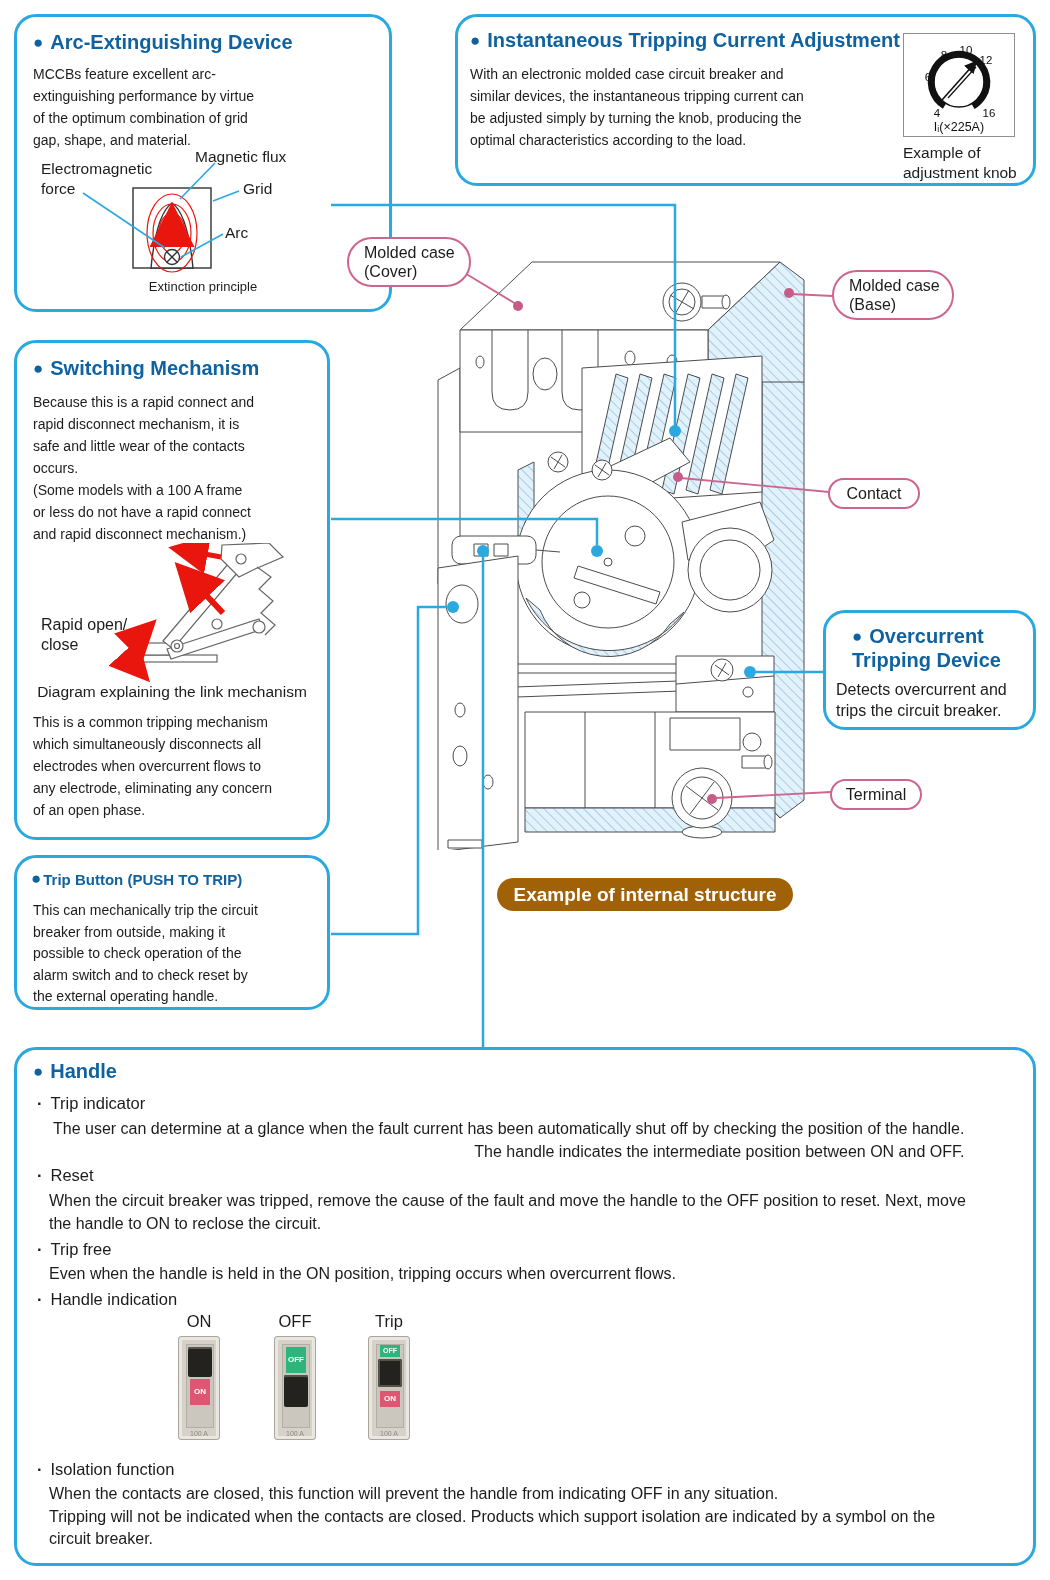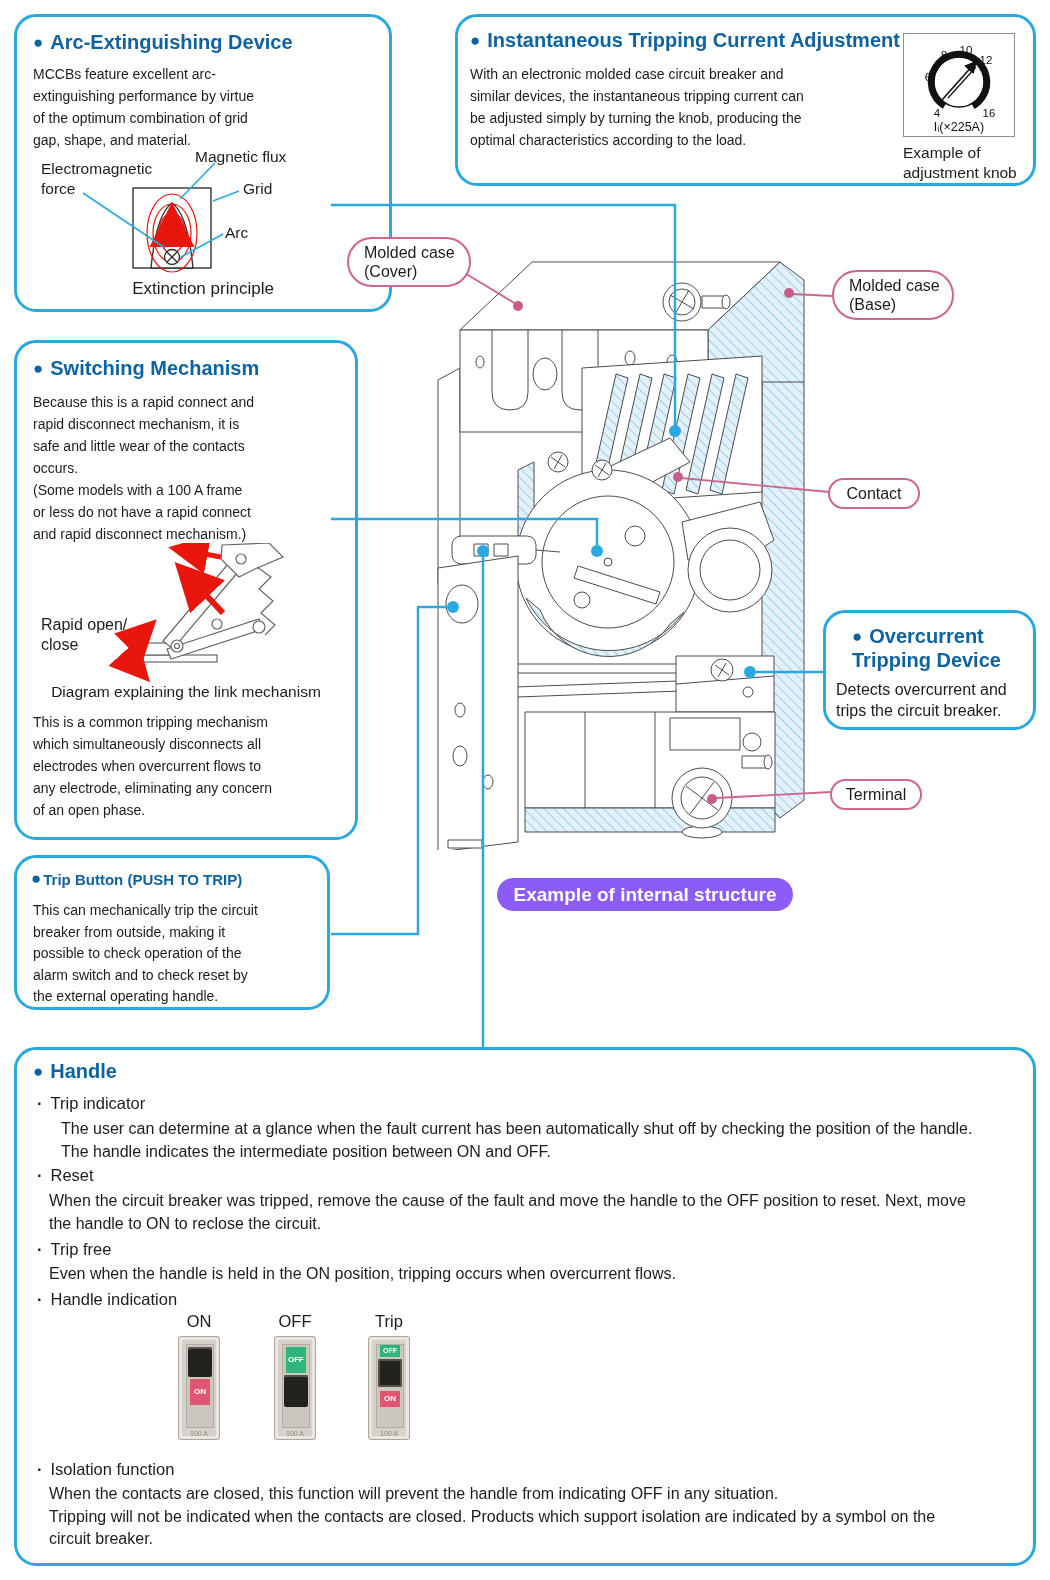--- a/index.html
+++ b/index.html
@@ -7,26 +7,26 @@
   .page { position:relative; width:1050px; height:1580px; background:#fff; overflow:hidden; }
   svg { display:block; }
   .abs { position:absolute; }
   .pre { white-space:pre-line; }
   .cbox { position:absolute; border:3px solid #2aa9e0; border-radius:22px; background:#fff; z-index:4; }
   .btitle { font-size:20px; font-weight:bold; color:#0f62a0; }
   .btitle::before { content:"●"; font-size:17px; margin-right:7px; position:relative; top:-1px; }
   .btitle.tight::before { margin-right:2px; }
   .body-txt { font-size:14px; line-height:22px; color:#1c1c1c; }
   .small-lab { font-size:15.5px; line-height:20px; }
-  .caption { font-size:17px; text-align:center; width:100%; }
+  .caption { font-size:13px; text-align:center; width:100%; }
   .bubble { position:absolute; border:2px solid #cc6590; border-radius:26px; background:#fff; z-index:6;
             font-size:16px; line-height:19px; display:flex; align-items:center; }
   .bubble.pad { padding-left:15px; }
   .bubble.ctr { justify-content:center; }
-  .badge { position:absolute; background:#8b5cf6; border-radius:17px; color:#fff; font-weight:bold;
+  .badge { position:absolute; background:#a16207; border-radius:17px; color:#fff; font-weight:bold;
            font-size:19px; text-align:center; z-index:6; }
   .hhead { font-size:16.5px; }
   .hhead::before { content:"·"; font-weight:bold; margin-right:8px; }
   .hbody { font-size:16px; line-height:23px; }
   .knob-box { position:absolute; border:1.5px solid #8f8f8f; background:#fff; }
   .state-lab { position:absolute; font-size:16.5px; text-align:center; }
   .breaker { position:absolute; width:42px; height:104px; background:#d6d2c9; border:1px solid #aaa69d;
              border-radius:3px; box-shadow: inset 0 0 0 3px #eae7e0; }
   .bk-slot { position:absolute; left:7px; top:7px; width:28px; height:84px; background:#cbc7be; border:1px solid #b2aea5; }
   .bk-handle { position:absolute; left:9px; width:24px; background:#23221f; border-radius:2px; box-shadow: inset 0 2px 0 #57544d; }
@@ -265,21 +265,21 @@
           <text x="82" y="30">12</text>
           <text x="85" y="83">16</text>
         </g>
         <text x="55" y="97" font-size="12.5" fill="#111" text-anchor="middle" font-family="Liberation Sans, sans-serif">Iᵢ(×225A)</text>
       </svg>
     </div>
     <div class="abs small-lab pre" style="left:445px; top:126px;">Example of
 adjustment knob</div>
   </div>
 
-  <div class="cbox" style="left:14px; top:340px; width:344px; height:500px;">
+  <div class="cbox" style="left:14px; top:340px; width:316px; height:500px;">
     <div class="abs btitle" style="left:16px; top:14px;">Switching Mechanism</div>
     <div class="abs body-txt pre" style="left:16px; top:48px;">Because this is a rapid connect and
 rapid disconnect mechanism, it is
 safe and little wear of the contacts
 occurs.
 (Some models with a 100 A frame
 or less do not have a rapid connect
 and rapid disconnect mechanism.)</div>
     <svg class="abs" style="left:0; top:200px;" width="310" height="140" viewBox="0 0 310 140">
       <defs>
@@ -332,21 +332,21 @@
     <div class="abs btitle pre" style="left:12px; top:12px; line-height:23px; padding-left:0;margin-left:14px;">Overcurrent
 Tripping Device</div>
     <div class="abs body-txt pre" style="left:10px; top:66px; font-size:16px; line-height:21px;">Detects overcurrent and
 trips the circuit breaker.</div>
   </div>
 
   <div class="cbox" style="left:14px; top:1047px; width:1022px; height:519px;">
     <div class="abs btitle" style="left:16px; top:10px;">Handle</div>
 
     <div class="abs hhead" style="left:20px; top:44px;">Trip indicator</div>
-    <div class="abs hbody pre" style="left:44px; top:67px;">The user can determine at a glance when the fault current has been automatically shut off by checking the position of the handle.
+    <div class="abs hbody pre" style="left:36px; top:67px;text-align:right;">The user can determine at a glance when the fault current has been automatically shut off by checking the position of the handle.
 The handle indicates the intermediate position between ON and OFF.</div>
 
     <div class="abs hhead" style="left:20px; top:116px;">Reset</div>
     <div class="abs hbody pre" style="left:32px; top:139px;">When the circuit breaker was tripped, remove the cause of the fault and move the handle to the OFF position to reset. Next, move
 the handle to ON to reclose the circuit.</div>
 
     <div class="abs hhead" style="left:20px; top:190px;">Trip free</div>
     <div class="abs hbody pre" style="left:32px; top:212px;">Even when the handle is held in the ON position, tripping occurs when overcurrent flows.</div>
 
     <div class="abs hhead" style="left:20px; top:240px;">Handle indication</div>

